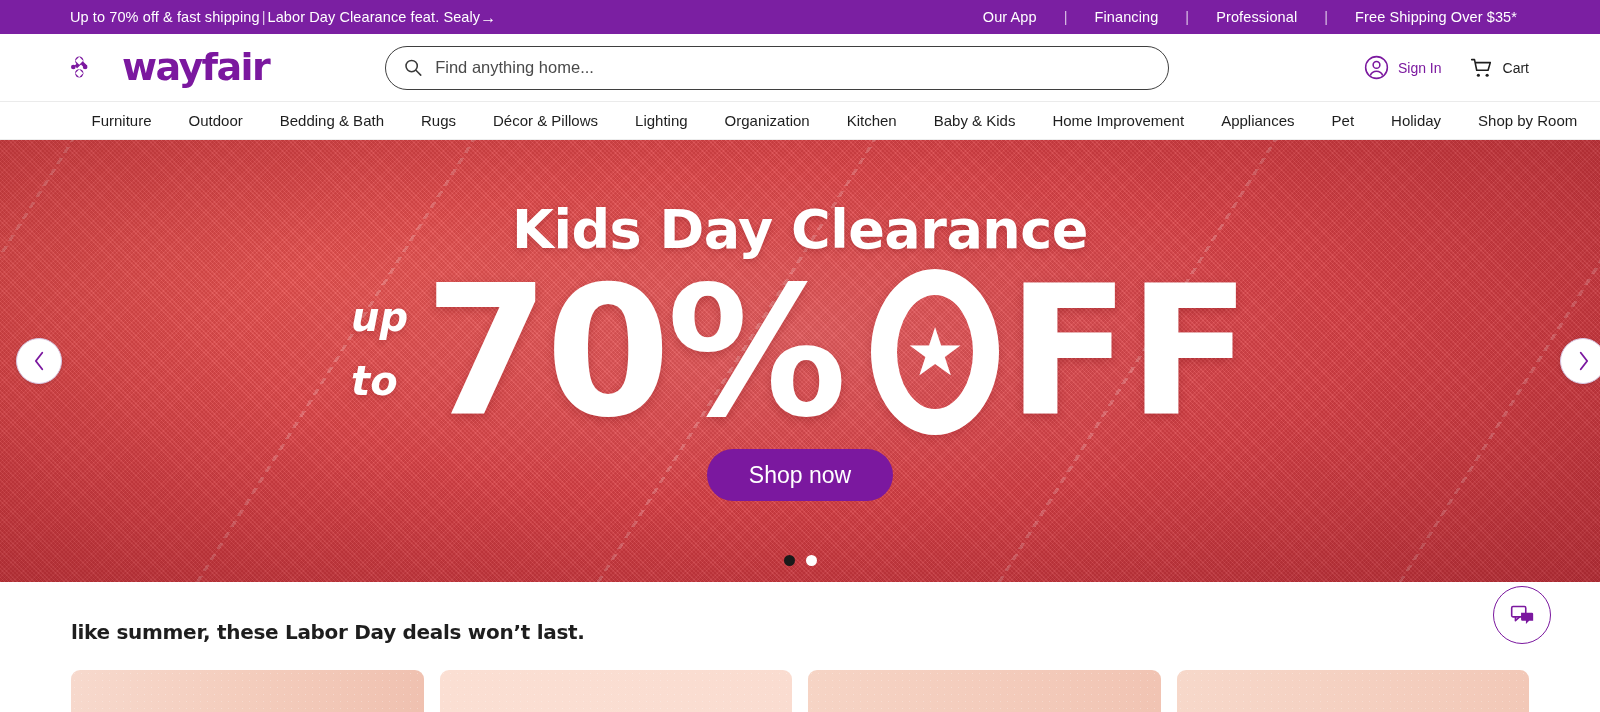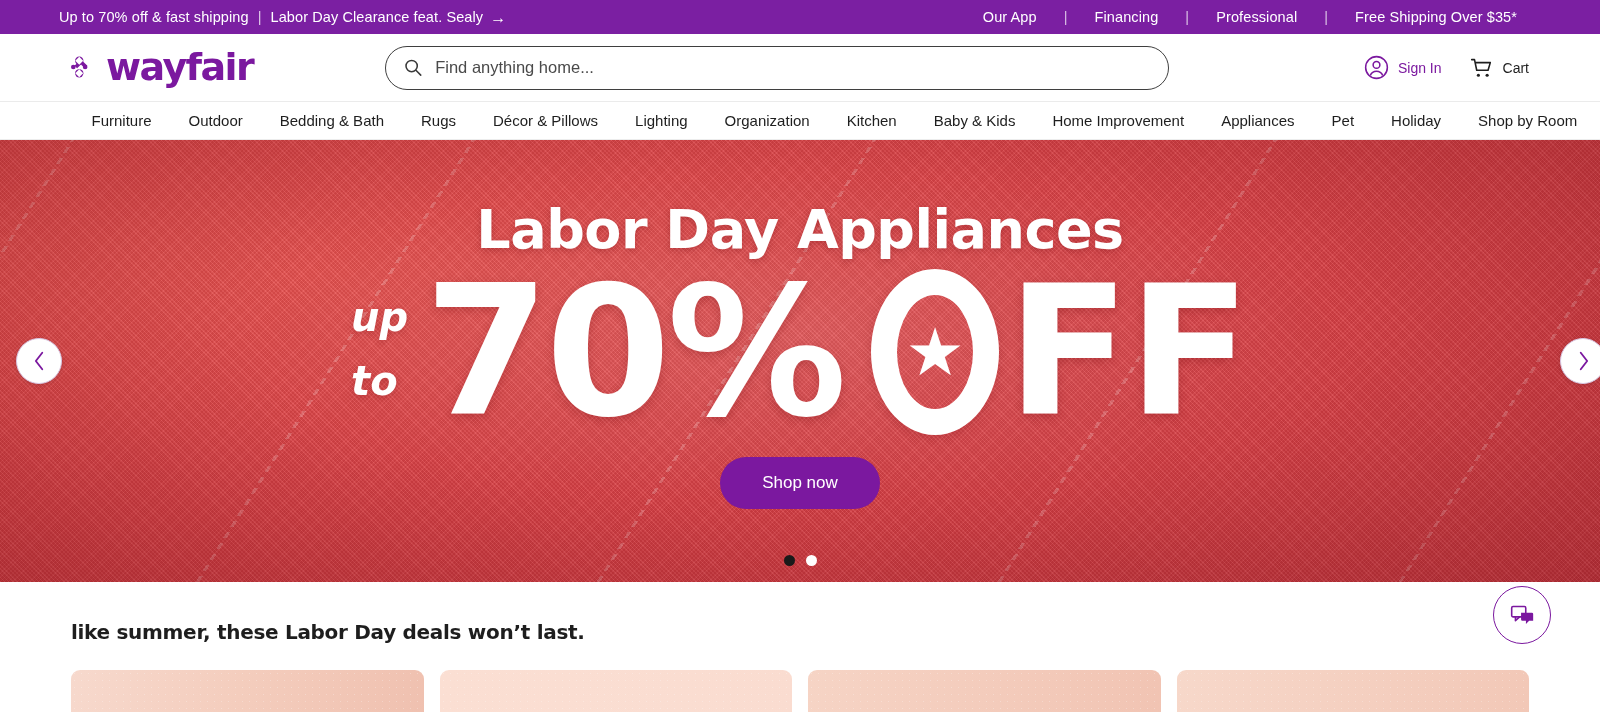--- a/index.html
+++ b/index.html
@@ -16,24 +16,24 @@
     height: 34px;
     background: #7B1FA2;
     display: flex;
     align-items: center;
     color: #ffffff;
     font-size: 14.5px;
     letter-spacing: .1px;
   }
   .promo-left {
     position: absolute;
-    left: 59px;
+    left: 70px;
     display: flex;
     align-items: flex-end;
-    gap: 7px;
+    gap: 0;
     white-space: nowrap;
   }
   .promo-left .pipe { opacity: .75; padding: 0 2px; }
   .promo-arrow { font-size: 16px; line-height: 1; display:inline-block; transform: translateY(1px); }
   .promo-right {
     position: absolute;
     right: 72px;
     display: flex;
     align-items: center;
     gap: 16px;
@@ -49,21 +49,21 @@
     display: flex;
     align-items: center;
     position: relative;
     border-bottom: 1px solid #ebebeb;
   }
   .logo-wrap {
     position: absolute;
     left: 71px;
     display: flex;
     align-items: flex-end;
-    gap: 4px;
+    gap: 20px;
   }
   .logo-mark { width: 31px; height: 31px; display:block; }
   .logo-text {
     font-size: 38px;
     font-weight: 700;
     color: #7B189F;
     letter-spacing: -1.6px;
     line-height: 31px;
     font-family: "DejaVu Sans", sans-serif;
   }
@@ -205,28 +205,28 @@
     color: #fff;
     font-size: 180px;
     font-weight: 700;
     line-height: .92;
     letter-spacing: -2px;
     margin-left: 8px;
     text-shadow: 0 3px 10px rgba(120,15,20,.32);
     font-family: "DejaVu Sans", sans-serif;
   }
   .shop-now {
-    margin-top: 22px;
+    margin-top: 14px;
     background: #7B189F;
     color: #fff;
     border: none;
     border-radius: 26px;
     height: 52px;
     padding: 0 42px;
-    font-size: 17px;
+    font-size: 23px;
     font-family: "Liberation Sans", sans-serif;
     cursor: pointer;
   }
   .carousel-arrow {
     position: absolute;
     top: 50%; transform: translateY(-50%);
     width: 46px; height: 46px;
     border-radius: 50%;
     background: #fff;
     border: 1px solid #d9c6e2;
@@ -373,21 +373,21 @@
   <span class="nav-item">Holiday</span>
   <span class="nav-item">Shop by Room</span>
   <span class="nav-item sale">Cart</span>
 </div>
 
 <div class="hero">
   <div class="hero-stitch"></div>
   <div class="hero-vignette"></div>
 
   <div class="hero-inner">
-    <div class="hero-title">Labor Day Appliances</div>
+    <div class="hero-title">Kids Day Clearance</div>
 
     <div class="hero-offer">
       <div class="upto">
         <span>up</span>
         <span>to</span>
       </div>
       <div class="bigpct">70%</div>
       <div class="offword">
         <div class="off-o">
           <span class="off-star">★</span>

